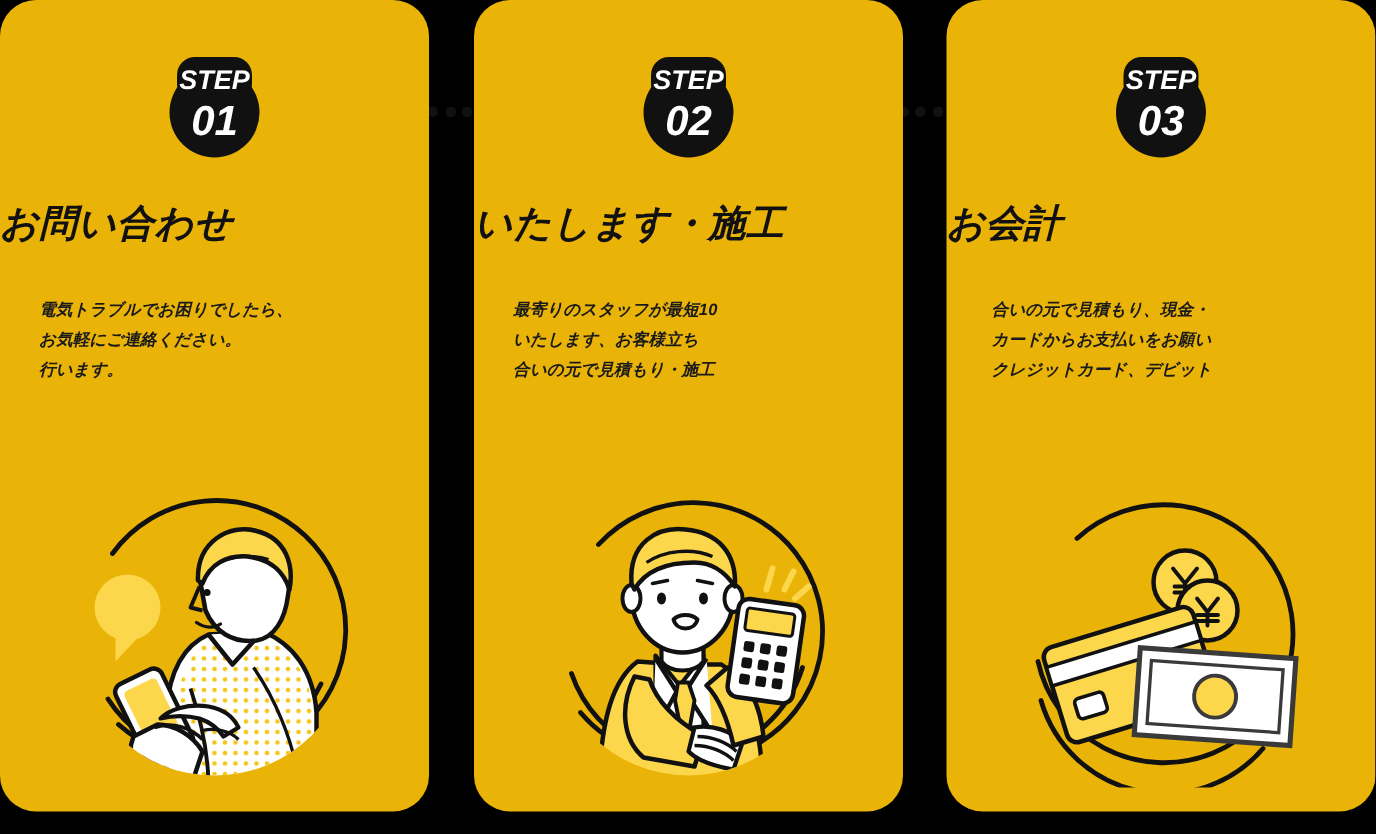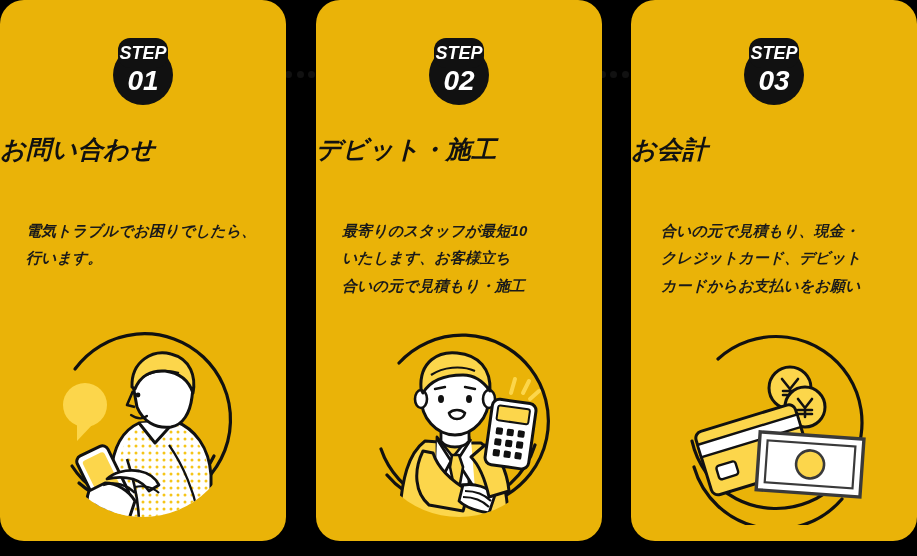--- a/index.html
+++ b/index.html
@@ -85,26 +85,25 @@
     letter-spacing: 0.5px;
     line-height: 1.2;
   }
 
   
   .card-body {
     position: absolute;
     top: 197px;
     left: 26px;
     width: 238px;
-    font-size: 15px;
+    font-size: 11px;
     font-weight: bold;
     color: #1a1a1a;
     line-height: 1.82;
     letter-spacing: 0.1px;
-    margin-top: 20px;
   }
   #card-3 .card-body { left: 30px; width: 234px; }
 
   
   .illus {
     position: absolute;
     bottom: 16px;
     left: 50%;
     transform: translateX(-50%);
     width: 200px;
@@ -165,20 +164,21 @@
           <rect x="12" y="6" width="50" height="30" rx="12" fill="#111111"></rect>
           <text x="37" y="27" text-anchor="middle" fill="#ffffff" font-family="Liberation Sans, sans-serif" font-size="18" font-weight="bold">STEP</text>
           <text x="37" y="58" text-anchor="middle" fill="#ffffff" font-family="Liberation Sans, sans-serif" font-size="28" font-weight="bold">01</text>
         </svg>
       </div>
 
       <div class="card-title">お問い合わせ</div>
 
       <div class="card-body">
         <div>電気トラブルでお困りでしたら、</div>
+        <div>お気軽にご連絡ください。</div>
         <div>行います。</div>
       </div>
 
       <div class="illus">
         <svg width="200" height="200" viewBox="0 0 200 200">
           <defs>
             <pattern id="dots1" width="7" height="7" patternUnits="userSpaceOnUse">
               <circle cx="2" cy="2" r="1.5" fill="#F5C518"></circle>
             </pattern>
             <clipPath id="circClip1">
@@ -239,21 +239,21 @@
 
       <div class="badge">
         <svg width="74" height="74" viewBox="0 0 74 74">
           <circle cx="37" cy="43" r="30" fill="#111111"></circle>
           <rect x="12" y="6" width="50" height="30" rx="12" fill="#111111"></rect>
           <text x="37" y="27" text-anchor="middle" fill="#ffffff" font-family="Liberation Sans, sans-serif" font-size="18" font-weight="bold">STEP</text>
           <text x="37" y="58" text-anchor="middle" fill="#ffffff" font-family="Liberation Sans, sans-serif" font-size="28" font-weight="bold">02</text>
         </svg>
       </div>
 
-      <div class="card-title">デビット・施工</div>
+      <div class="card-title">いたします・施工</div>
 
       <div class="card-body">
         <div>最寄りのスタッフが最短10</div>
         <div>いたします、お客様立ち</div>
         <div>合いの元で見積もり・施工</div>
       </div>
 
       <div class="illus">
         <svg width="200" height="200" viewBox="0 0 200 200">
           <defs>
@@ -339,22 +339,22 @@
           <rect x="12" y="6" width="50" height="30" rx="12" fill="#111111"></rect>
           <text x="37" y="27" text-anchor="middle" fill="#ffffff" font-family="Liberation Sans, sans-serif" font-size="18" font-weight="bold">STEP</text>
           <text x="37" y="58" text-anchor="middle" fill="#ffffff" font-family="Liberation Sans, sans-serif" font-size="28" font-weight="bold">03</text>
         </svg>
       </div>
 
       <div class="card-title">お会計</div>
 
       <div class="card-body">
         <div>合いの元で見積もり、現金・</div>
+        <div>カードからお支払いをお願い</div>
         <div>クレジットカード、デビット</div>
-        <div>カードからお支払いをお願い</div>
       </div>
 
       <div class="illus">
         <svg width="200" height="200" viewBox="0 0 200 200">
           <path d="M44 34 A86 86 0 1 1 18 116" fill="none" stroke="#111" stroke-width="3.2" stroke-linecap="round"></path>
           <path d="M20 142 A86 86 0 0 0 168 174" fill="none" stroke="#111" stroke-width="3.2" stroke-linecap="round"></path>
 
           <g>
             <circle cx="116" cy="63" r="21" fill="#FCD64B" stroke="#111" stroke-width="3"></circle>
             <path d="M108 54 L116 64 L124 54 M116 64 L116 74 M109 66 L123 66 M109 70 L123 70" fill="none" stroke="#111" stroke-width="2.6" stroke-linecap="round"></path>

